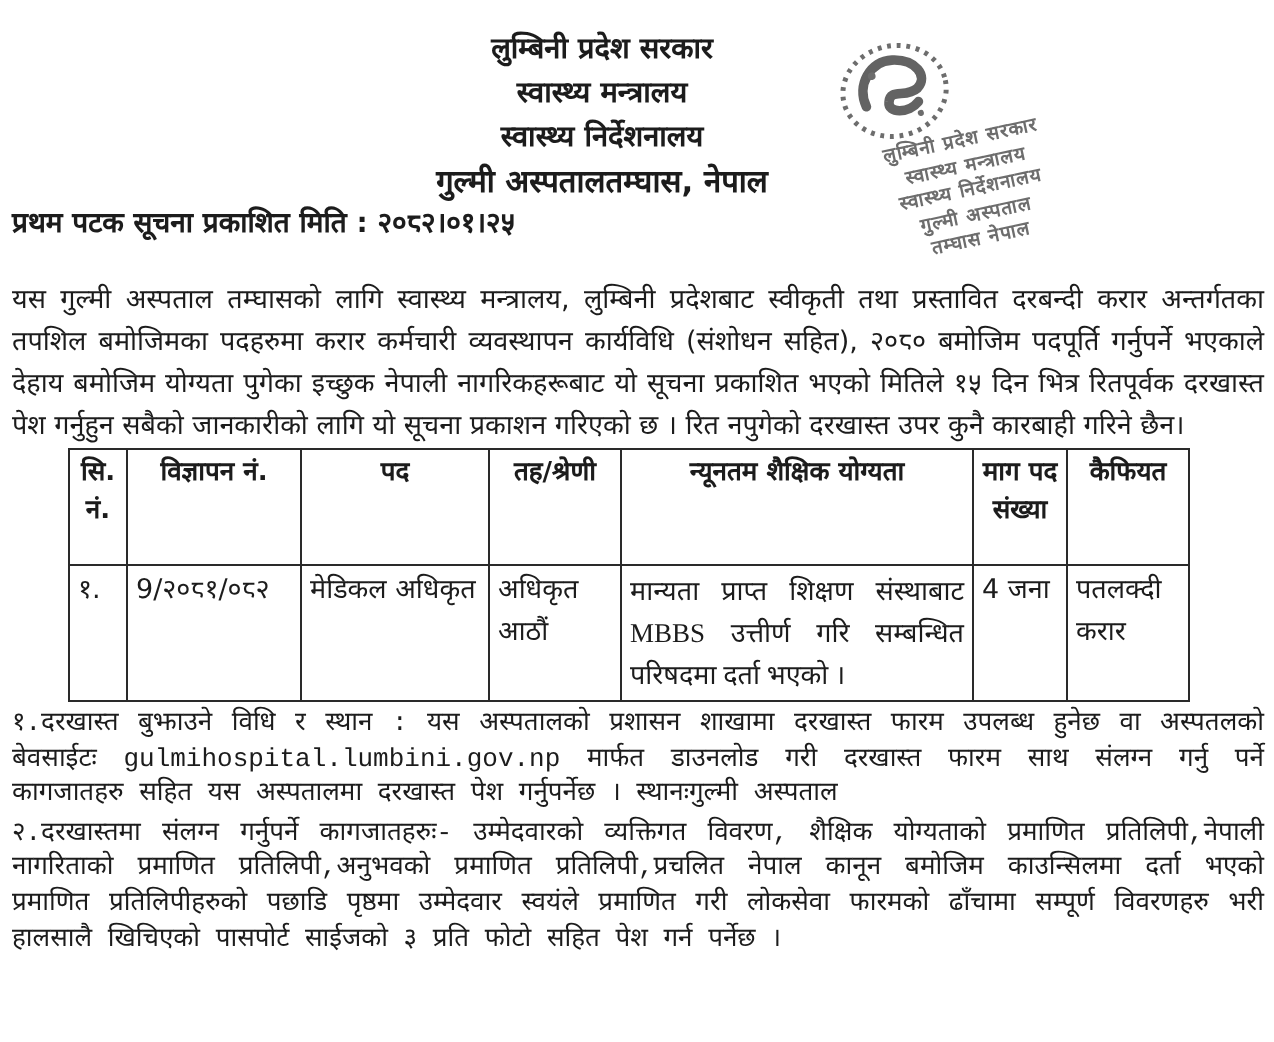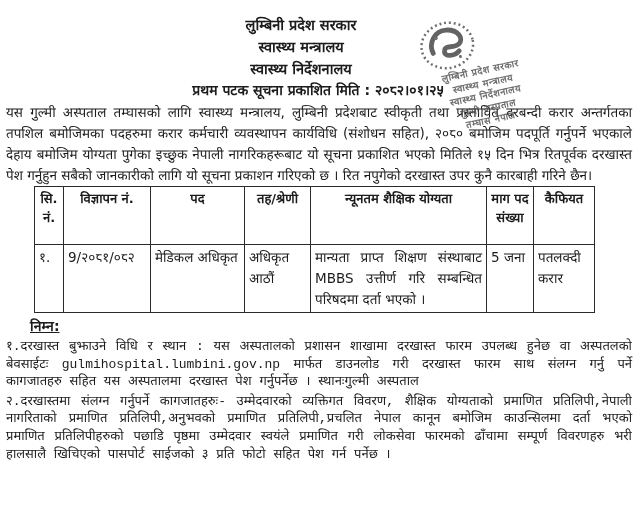--- a/index.html
+++ b/index.html
@@ -33,30 +33,30 @@
     opacity:.82;
     pointer-events:none;
   }
   .stamp svg{display:block;margin:0 auto 1px 34px;}
   .stamp .s-line{
     font-size:9.5px;font-weight:bold;line-height:12.5px;
     text-align:center;letter-spacing:.5px;white-space:nowrap;
   }
   
   .pub-date{
-    text-align:center;
+    text-align:left;
     font-weight:bold;
     font-size:14px;
     line-height:18px;
     margin-top:1px;
     padding-right:2px;
   }
   
   .intro{
-    margin-top:3px;
+    margin-top:19px;
     font-size:13.5px;
     line-height:21px;
     text-align:justify;
   }
   
   .sec-heading{
     font-weight:bold;
     font-size:14px;
     line-height:19px;
     text-decoration:underline;
@@ -84,39 +84,40 @@
     text-align:center;
     height:58px;
     margin-top:28px;
   }
   table.notice td{
     font-size:13.5px;
     line-height:21px;
     height:66px;
   }
   th.c-sn, td.c-sn{word-break:break-all;}
-  td.c-qual{text-align:justify;}
+  td.c-qual{text-align:justify;font-family:Liberation Serif, serif;}
   
   .point{
     font-size:13px;
     line-height:17.6px;
     text-align:justify;
     margin-top:2px;
     font-family:Liberation Mono, monospace;
   }
 </style>
 </head>
 <body>
 
 <div class="page">
 
   <div class="header">
     <div class="h-line">लुम्बिनी प्रदेश सरकार</div>
     <div class="h-line">स्वास्थ्य मन्त्रालय</div>
     <div class="h-line">स्वास्थ्य निर्देशनालय</div>
+    <div class="h-line big">गुल्मी अस्पतालतम्घास, नेपाल</div>
   </div>
 
   <div class="stamp">
     <span>
       <svg width="58" height="50" viewBox="0 0 60 52" aria-hidden="true">
         <ellipse cx="30" cy="26" rx="27" ry="23.5" fill="none" stroke="#4e4e4e" stroke-width="2.6" stroke-dasharray="2 3"></ellipse>
         <path d="M14 31 C11 19 21 8 32 10 C44 12 49 22 42 27 C35 31 28 24 26 31 C24 37 35 39 41 34" fill="none" stroke="#424242" stroke-width="5" stroke-linecap="round"></path>
         <circle cx="20" cy="16" r="2" fill="#4e4e4e"></circle>
         <circle cx="41" cy="40" r="1.6" fill="#4e4e4e"></circle>
       </svg>
@@ -154,24 +155,23 @@
         <th>कैफियत</th>
       </tr>
     </thead>
     <tbody>
       <tr>
         <td class="c-sn">१.</td>
         <td>9/२०८१/०८२</td>
         <td>मेडिकल अधिकृत</td>
         <td>अधिकृत आठौं</td>
         <td class="c-qual">मान्यता प्राप्त शिक्षण संस्थाबाट MBBS उत्तीर्ण गरि सम्बन्धित परिषदमा दर्ता भएको ।</td>
-        <td>5 जना</td>
+        <td>4 जना</td>
         <td>पतलक्दी करार</td>
       </tr>
     </tbody>
   </table>
 
-  <div class="sec-heading nimna">निम्न:</div>
 
   <div class="point">१.दरखास्त बुझाउने विधि र स्थान : यस अस्पतालको प्रशासन शाखामा दरखास्त फारम उपलब्ध हुनेछ वा अस्पतलको बेवसाईटः gulmihospital.lumbini.gov.np मार्फत डाउनलोड गरी दरखास्त फारम साथ संलग्न गर्नु पर्ने कागजातहरु सहित यस अस्पतालमा दरखास्त पेश गर्नुपर्नेछ । स्थानःगुल्मी अस्पताल</div>
   <div class="point">२.दरखास्तमा संलग्न गर्नुपर्ने कागजातहरुः- उम्मेदवारको व्यक्तिगत विवरण, शैक्षिक योग्यताको प्रमाणित प्रतिलिपी,नेपाली नागरिताको प्रमाणित प्रतिलिपी,अनुभवको प्रमाणित प्रतिलिपी,प्रचलित नेपाल कानून बमोजिम काउन्सिलमा दर्ता भएको प्रमाणित प्रतिलिपीहरुको पछाडि पृष्ठमा उम्मेदवार स्वयंले प्रमाणित गरी लोकसेवा फारमको ढाँचामा सम्पूर्ण विवरणहरु भरी हालसालै खिचिएको पासपोर्ट साईजको ३ प्रति फोटो सहित पेश गर्न पर्नेछ ।</div>
 
 </div>
 
 </body></html>

